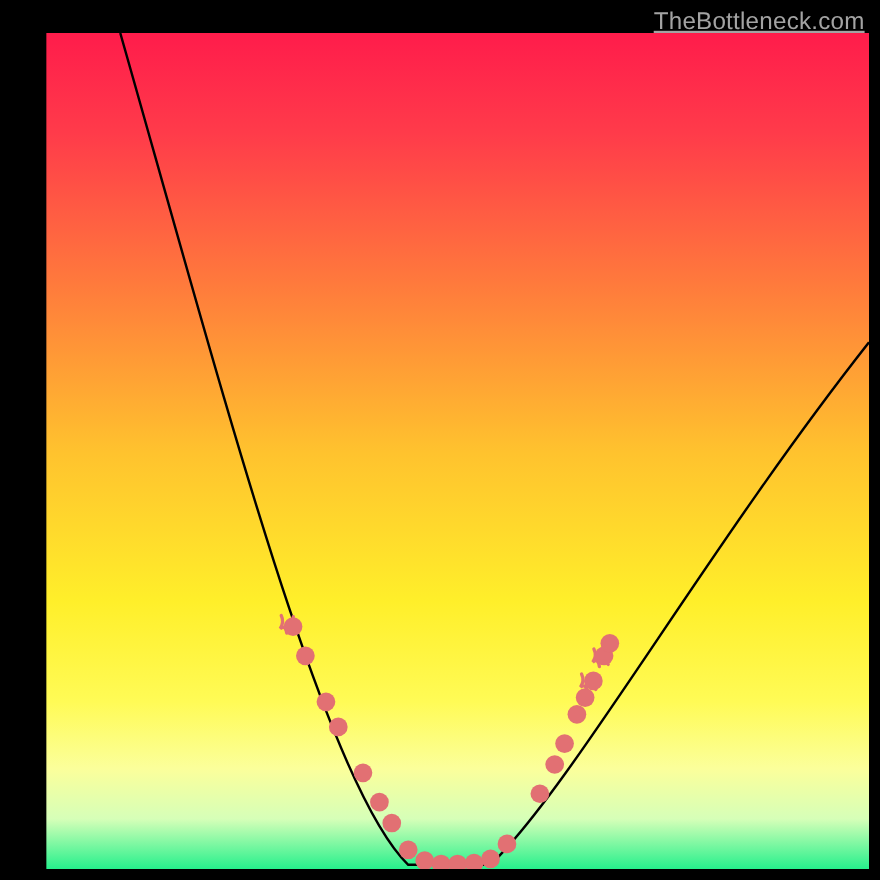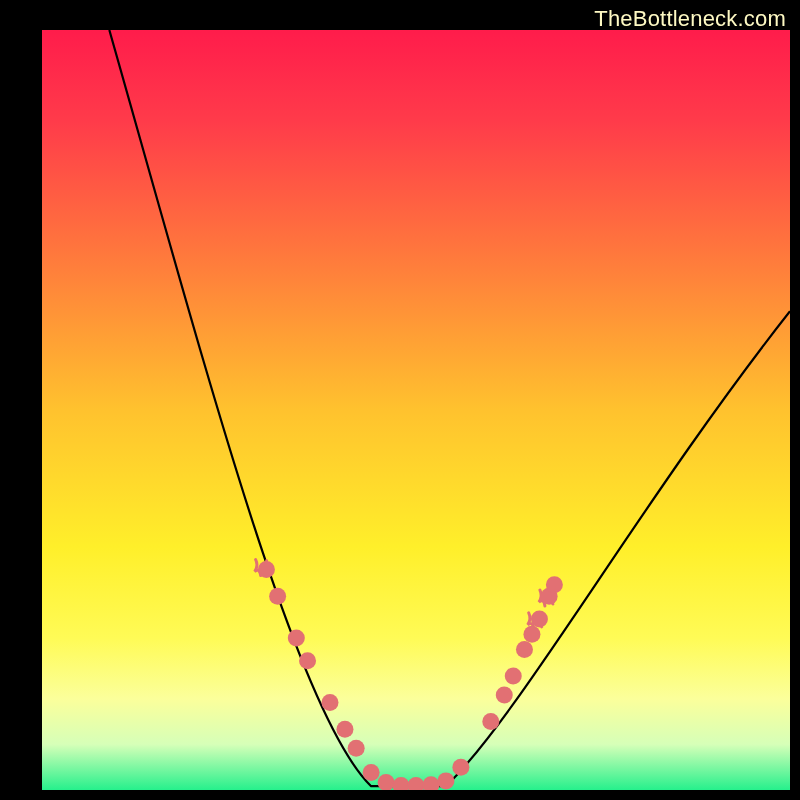--- a/index.html
+++ b/index.html
@@ -18,24 +18,25 @@
   }
   #chart-svg {
     display: block;
     width: 800px;
     height: 800px;
   }
   #attribution {
     position: absolute;
     top: 6px;
     right: 14px;
-    color: #fef9c3;
+    color: #a3a3a3;
     font-size: 22px;
     font-weight: 400;
     letter-spacing: 0.2px;
+    text-decoration: underline;
   }
 </style>
 </head>
 <body>
 
 <div id="chart-container">
   <svg id="chart-svg" viewBox="0 0 800 800">
     <defs>
       <linearGradient id="bg-grad" x1="0" y1="0" x2="0" y2="1">
           <stop offset="0%" stop-color="#ff1c4b"></stop>

